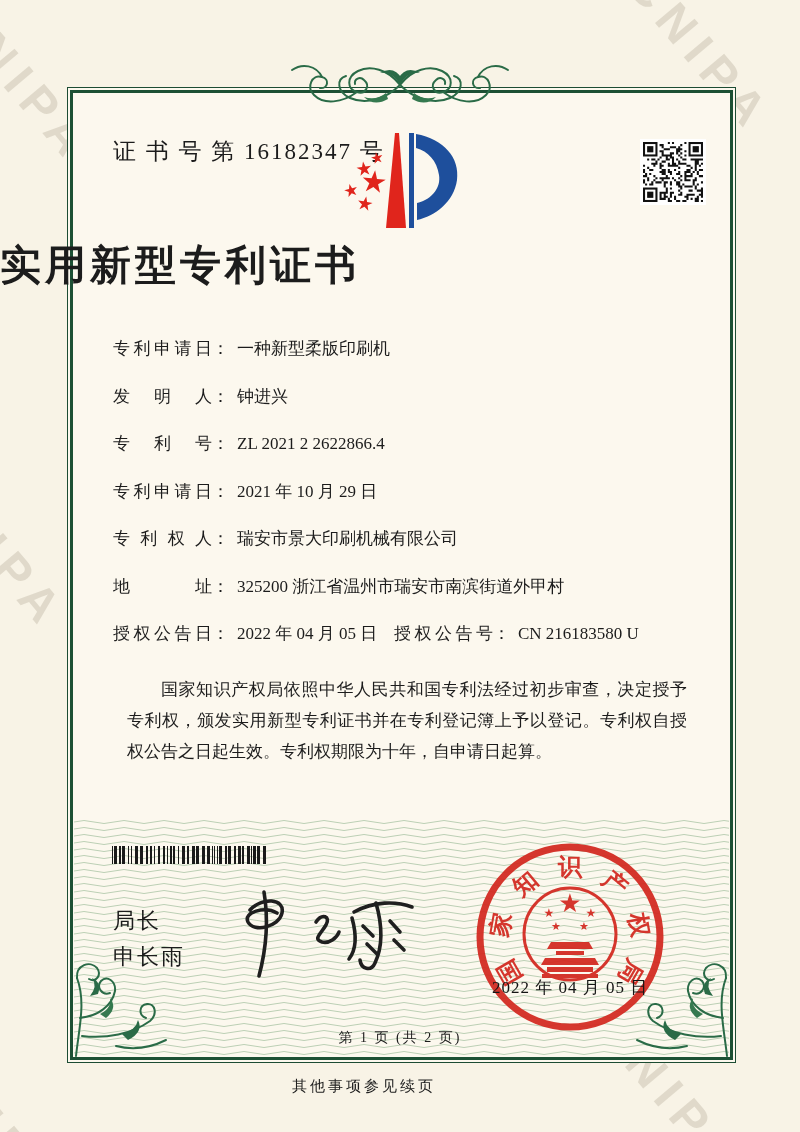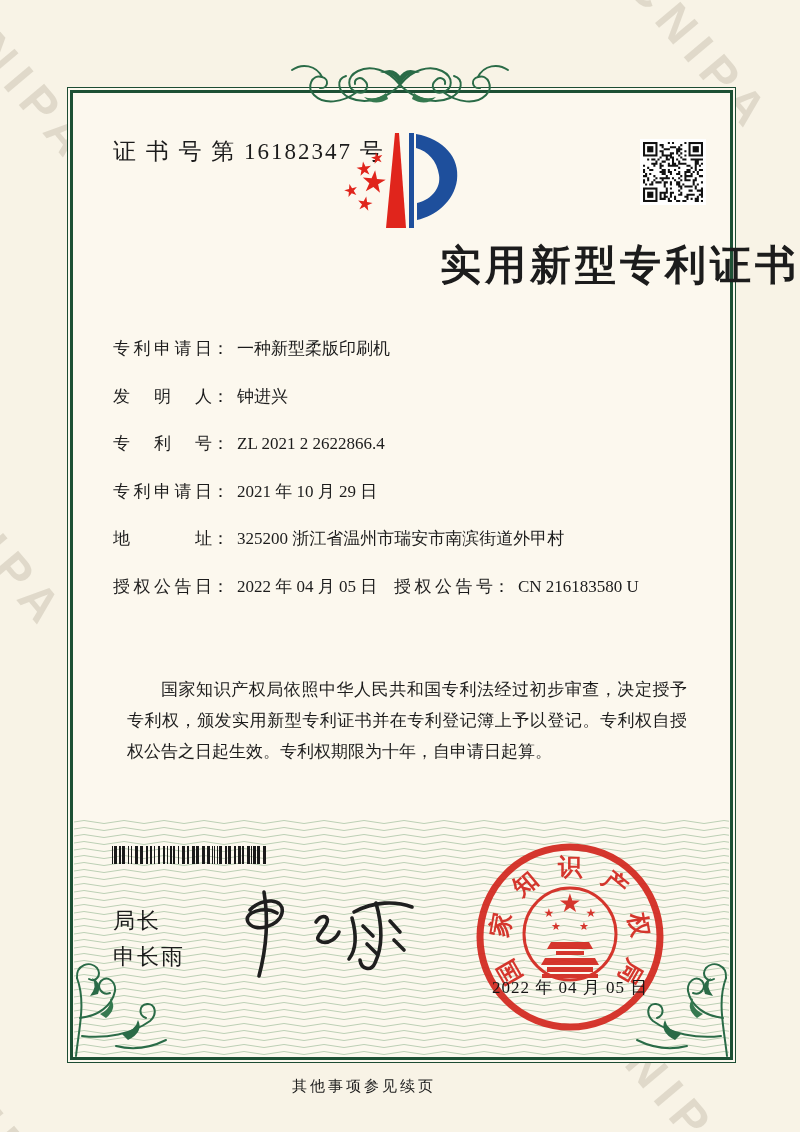--- a/index.html
+++ b/index.html
@@ -19,21 +19,21 @@
   .wm.red{color:rgba(205,110,100,.13);}
   
   .frame{position:absolute;left:67px;top:87px;width:669px;height:976px;
     border:1px solid #1c4c33;box-sizing:border-box;background:#fcf8ee;}
   .frame-inner{position:absolute;inset:2px;border:3px solid #1d5034;box-sizing:border-box;}
   .waves{position:absolute;left:6px;right:6px;bottom:6px;height:238px;overflow:hidden;}
   
   .cert-no{position:absolute;left:113px;top:136px;font-size:23px;letter-spacing:2px;}
   .logo{position:absolute;left:336px;top:130px;width:126px;height:102px;}
   .qr{position:absolute;left:640px;top:139px;width:66px;height:66px;background:#fff;padding:3px;box-sizing:border-box;}
-  .title{position:absolute;left:0;top:238px;width:800px;text-align:right;
+  .title{position:absolute;left:0;top:238px;width:800px;text-align:left;
     font-size:41px;font-weight:700;letter-spacing:4px;}
   
   .fields{position:absolute;left:113px;top:337px;width:600px;font-size:17px;}
   .frow{position:relative;height:17px;margin-bottom:30.5px;white-space:nowrap;}
   .flabel{display:inline-block;width:99px;text-align:justify;text-align-last:justify;vertical-align:top;}
   .fcolon{display:inline-block;margin-right:8px;}
   .fpair2{position:absolute;left:281px;top:0;}
   
   .paras{position:absolute;left:110px;top:657px;width:594px;font-size:17px;
     line-height:31px;text-align:justify;}
@@ -154,20 +154,23 @@
       <span class="flabel">专利申请日</span><span class="fcolon">：</span><span>一种新型柔版印刷机</span>
     </div>
     <div class="frow">
       <span class="flabel">发明人</span><span class="fcolon">：</span><span>钟进兴</span>
     </div>
     <div class="frow">
       <span class="flabel">专利号</span><span class="fcolon">：</span><span>ZL 2021 2 2622866.4</span>
     </div>
     <div class="frow">
       <span class="flabel">专利申请日</span><span class="fcolon">：</span><span>2021 年 10 月 29 日</span>
+    </div>
+    <div class="frow">
+      <span class="flabel">专利权人</span><span class="fcolon">：</span><span>瑞安市景大印刷机械有限公司</span>
     </div>
     <div class="frow">
       <span class="flabel">地址</span><span class="fcolon">：</span><span>325200 浙江省温州市瑞安市南滨街道外甲村</span>
     </div>
     <div class="frow">
       <span class="flabel">授权公告日</span><span class="fcolon">：</span><span>2022 年 04 月 05 日</span>
       <span class="fpair2">
         <span class="flabel">授权公告号</span><span class="fcolon">：</span><span>CN 216183580 U</span>
       </span>
     </div>
@@ -227,15 +230,16 @@
           <rect x="89" y="111" width="28" height="4"></rect>
           <path d="M78,118 h50 l4,7 h-58 z"></path>
           <rect x="80" y="127" width="46" height="5"></rect>
           <rect x="75" y="134" width="56" height="4"></rect>
         </g>
       </g>
     </svg>
     <div class="seal-date">2022 年 04 月 05 日</div>
   </div>
 
+  <div class="page-num">第 1 页 (共 2 页)</div>
   <div class="cont-note">其他事项参见续页</div>
 
 </div>
 
 </body></html>

